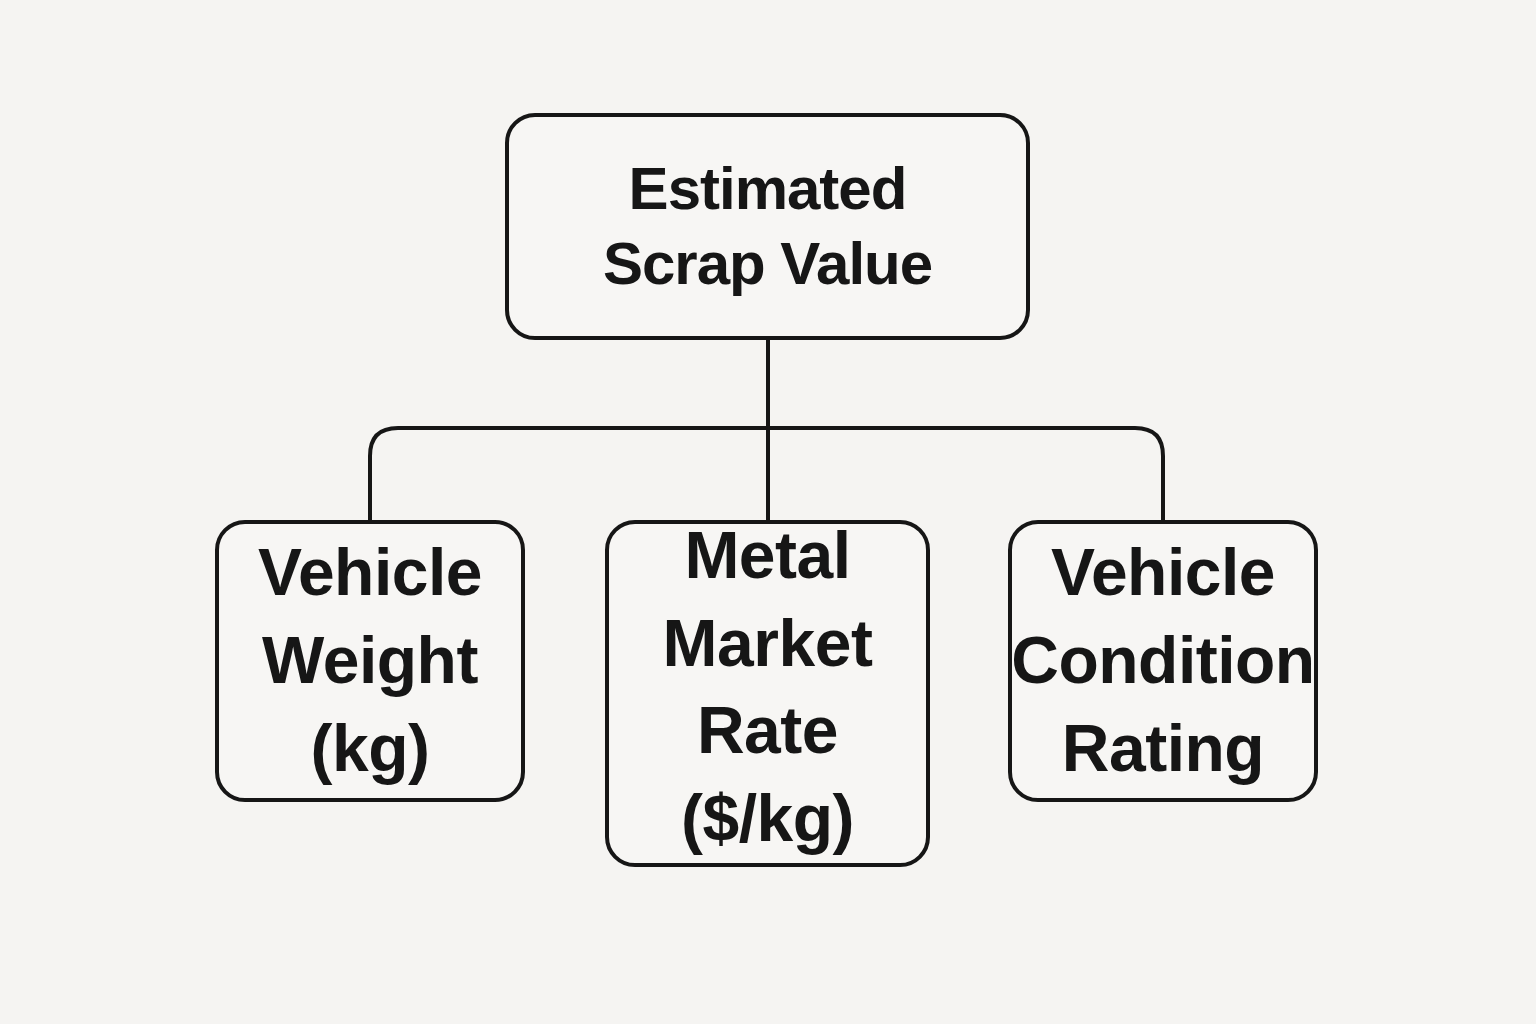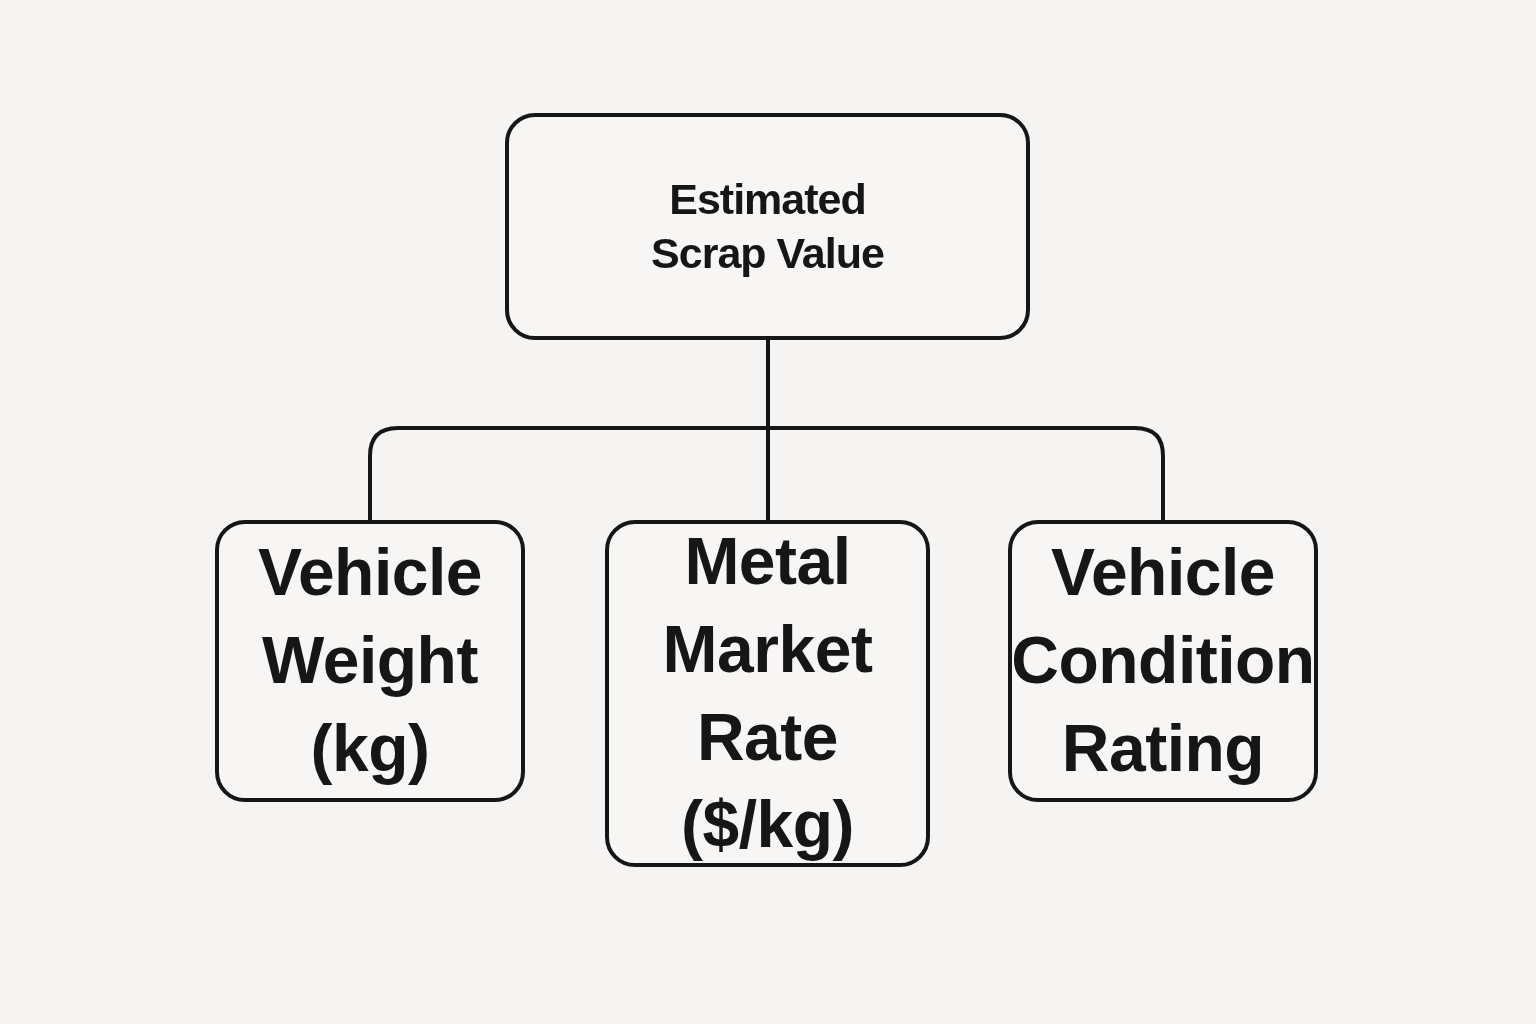--- a/index.html
+++ b/index.html
@@ -40,31 +40,31 @@
     justify-content: center;
     text-align: center;
     color: var(--text-color);
   }
   .node .label {
     white-space: pre-line;
     font-weight: 700;
   }
   .node-root { left: 505px; top: 113px; width: 525px; height: 227px; }
   .node-root .label {
-    font-size: 43px;
+    font-size: 60px;
     line-height: 1.24;
     letter-spacing: -1px;
   }
   .node-child .label {
     font-size: 66px;
     line-height: 1.33;
     letter-spacing: -0.5px;
   }
   .node-weight    { left: 215px;  top: 520px; width: 310px; height: 282px; }
-  .node-rate      { left: 605px;  top: 520px; width: 325px; height: 347px; }
+  .node-rate      { left: 605px;  top: 520px; width: 325px; height: 347px; align-items: flex-end; }
   .node-condition { left: 1008px; top: 520px; width: 310px; height: 282px; }
 </style>
 </head>
 <body>
 
 <div class="canvas">
 
   <svg class="connectors" viewBox="0 0 1536 1024" xmlns="http://www.w3.org/2000/svg" aria-hidden="true">
     <path d="M768 340 L768 522"></path>
     <path d="M768 428 L398 428 Q370 428 370 456 L370 522"></path>

